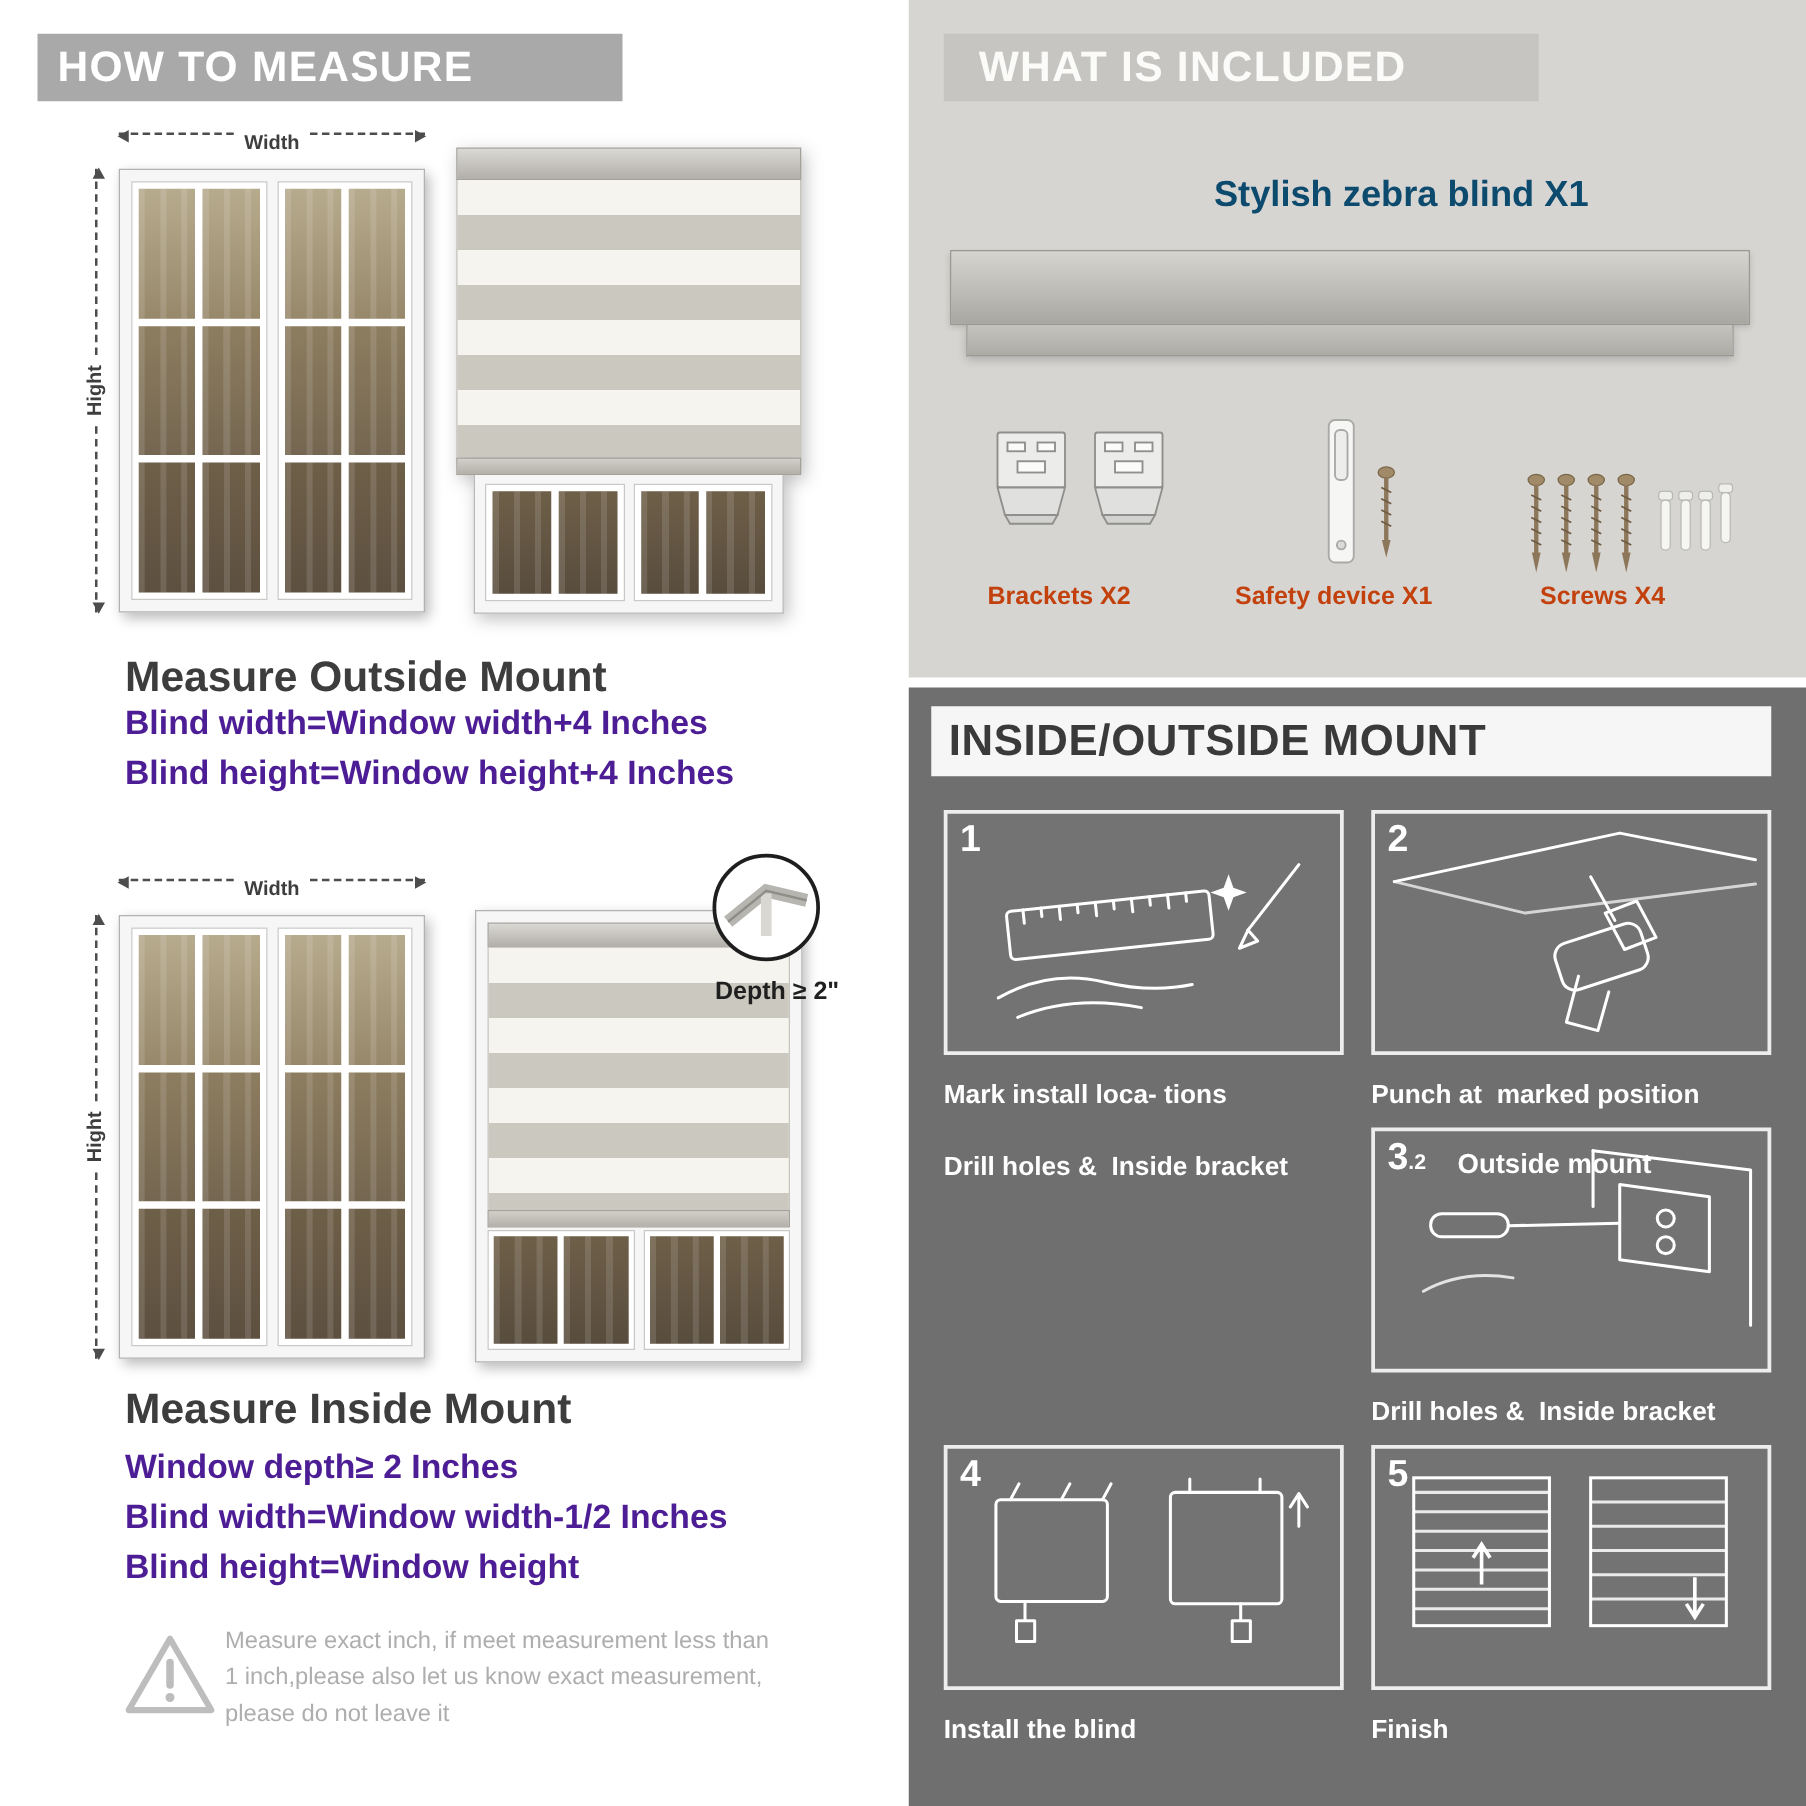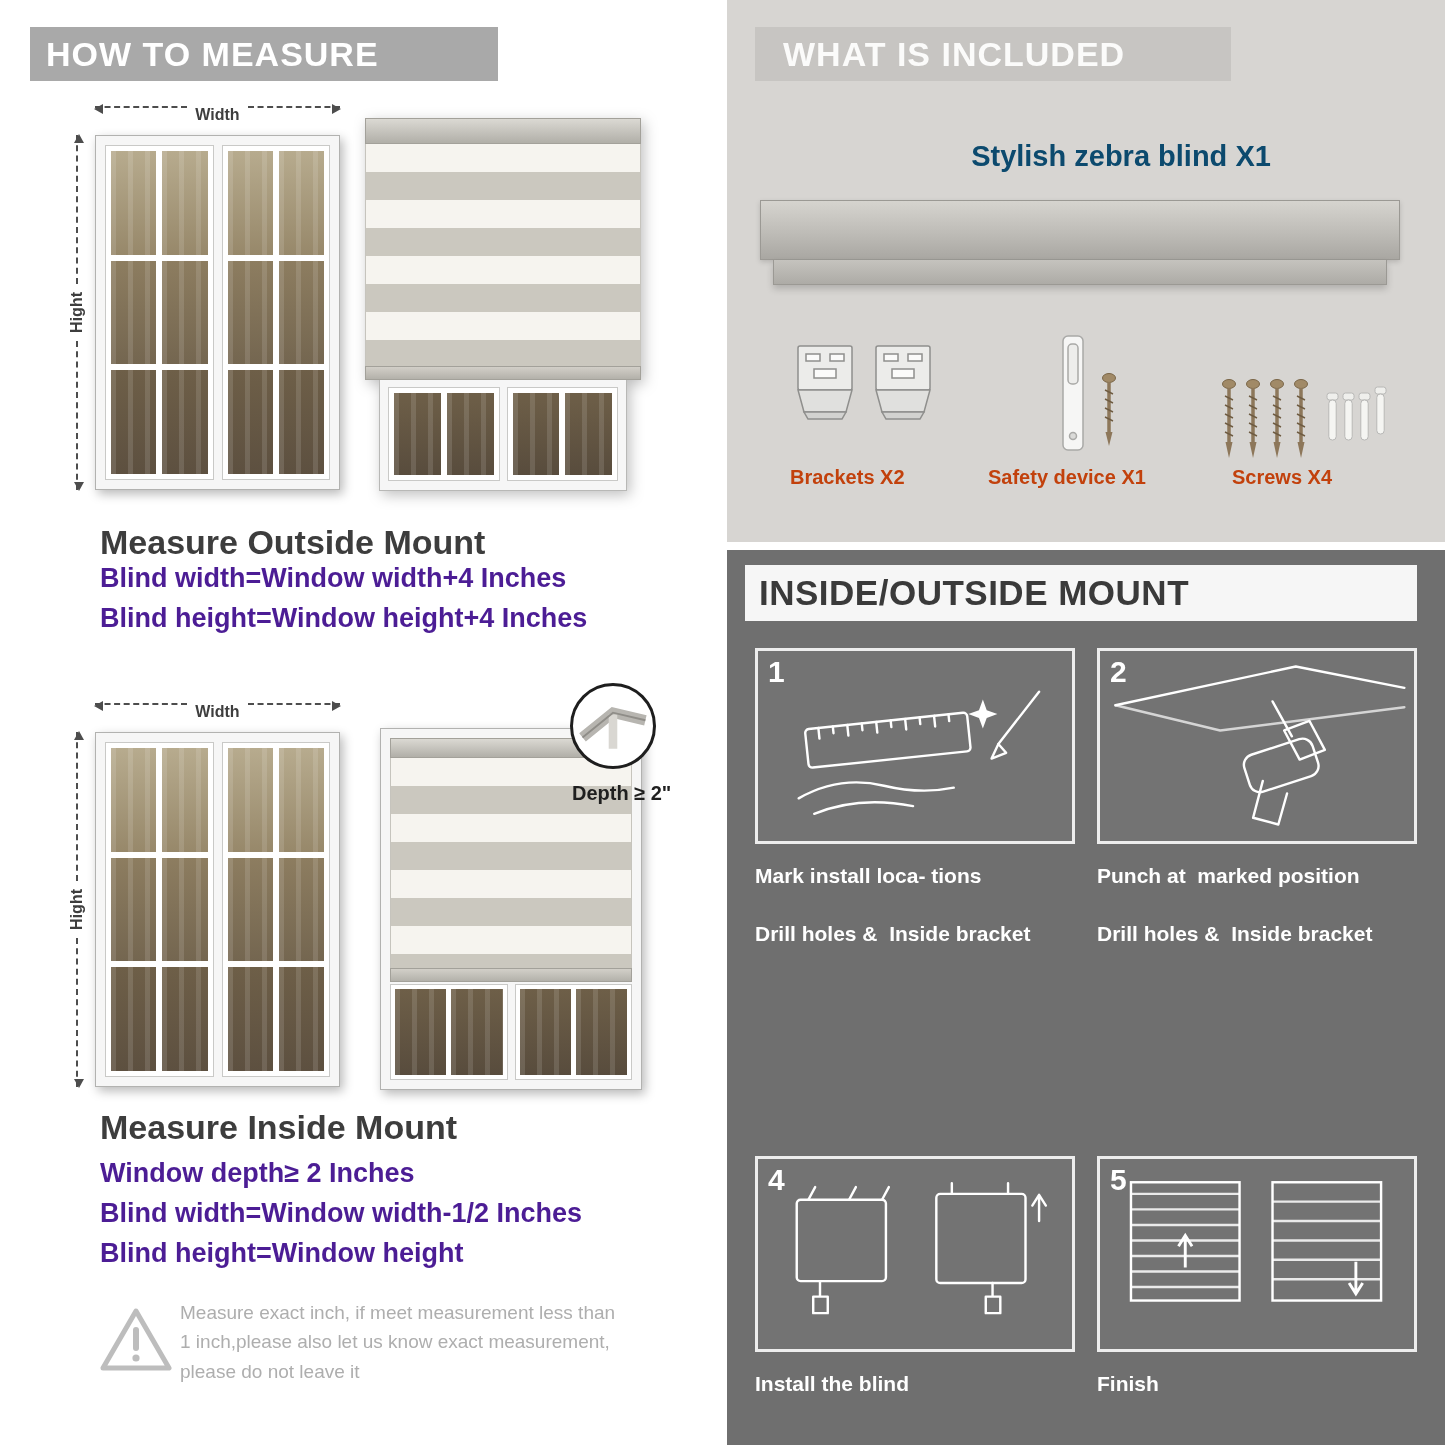--- a/index.html
+++ b/index.html
@@ -331,20 +331,36 @@
       </svg>
     </div>
     <div class="step-caption">Punch at  marked position</div>
   </div>
 
   <div class="step">
     <div class="step-caption">Drill holes &amp;  Inside bracket</div>
   </div>
 
   <div class="step">
+    <div class="step-box">
+      <span class="step-num"><span>3</span><span class="step-sub">.2</span></span>
+      <span class="step-title">Outside mount</span>
+      <svg class="step-art" viewBox="0 0 320 196">
+        <g fill="none" stroke="#fff" stroke-width="2.5" stroke-linecap="round" stroke-linejoin="round">
+          <path d="M178,16 L308,32 L308,160"></path>
+          <path d="M178,16 L178,62"></path>
+          <path d="M200,44 L274,54 L274,116 L200,106 Z"></path>
+          <circle cx="238" cy="72" r="7"></circle>
+          <circle cx="238" cy="94" r="7"></circle>
+          <line x1="108" y1="78" x2="200" y2="76"></line>
+          <rect x="44" y="68" width="64" height="19" rx="9"></rect>
+          <path d="M38,132 q32,-18 74,-11" opacity=".8"></path>
+        </g>
+      </svg>
+    </div>
     <div class="step-caption">Drill holes &amp;  Inside bracket</div>
   </div>
 
   <div class="step">
     <div class="step-box">
       <span class="step-num"><span>4</span></span>
       <svg class="step-art" viewBox="0 0 320 196">
         <g fill="none" stroke="#fff" stroke-width="2.5" stroke-linecap="round" stroke-linejoin="round">
           <rect x="38" y="42" width="92" height="84" rx="4"></rect>
           <path d="M50,42 l7,-13 M92,42 l7,-13 M126,42 l7,-13"></path>

